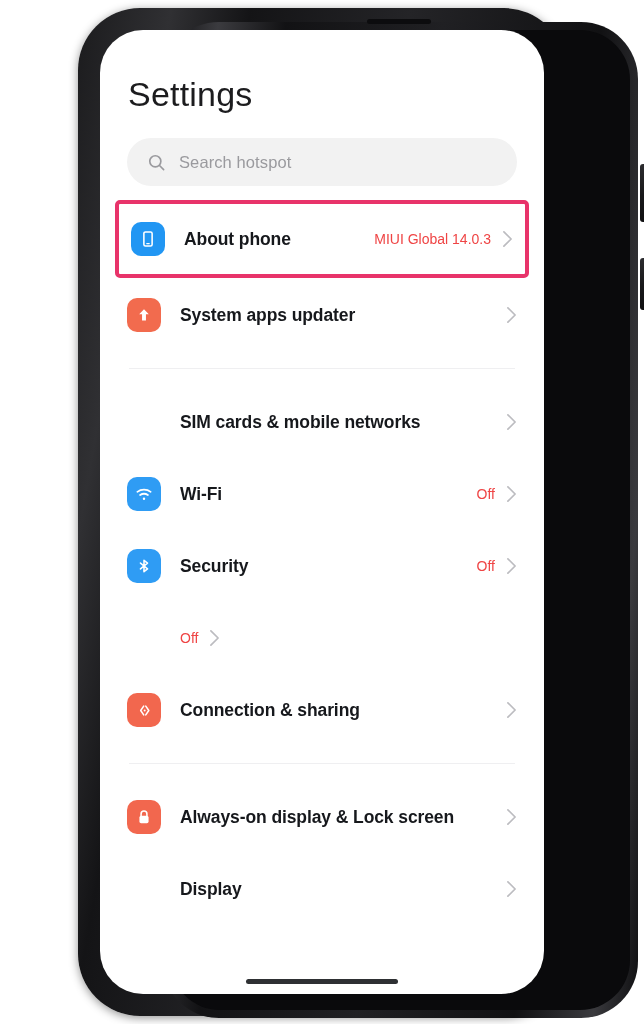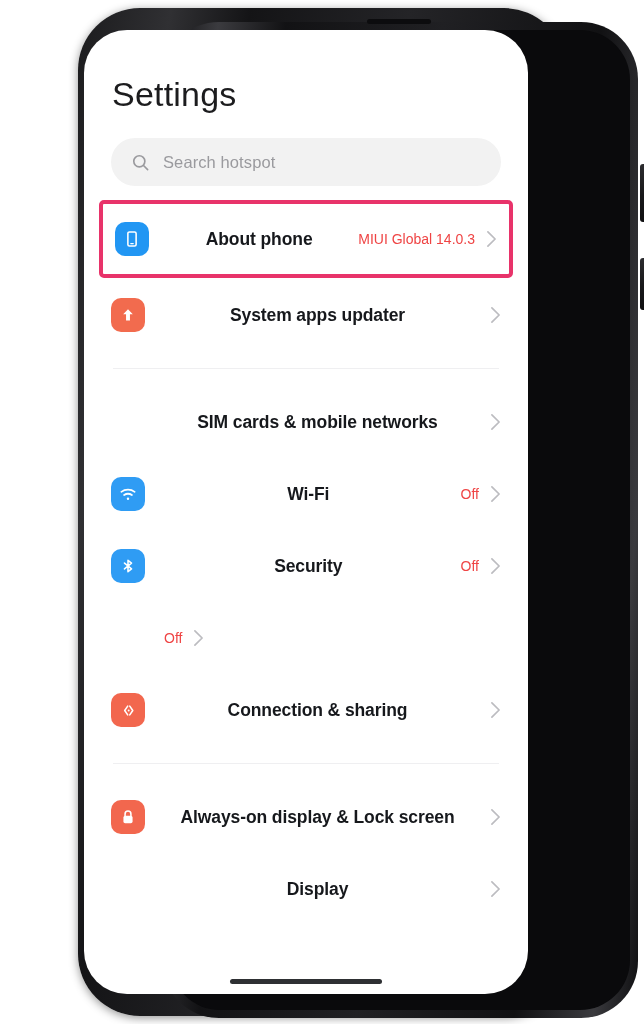--- a/index.html
+++ b/index.html
@@ -65,21 +65,21 @@
     border-radius: 3px;
   }
   #power-button   { left: 562px; top: 156px; width: 7px; height: 58px; }
   #volume-up      { left: 562px; top: 250px; width: 7px; height: 52px; }
   #left-button    { left: 77px;  top: 318px; width: 7px; height: 56px;
                     background: linear-gradient(180deg, #2a2a2d, #161618 55%, #0e0e10); }
 
   
   #screen {
     position: absolute;
-    left: 84px;
+    left: 100px;
     top: 30px;
     width: 444px;
     height: 964px;
     border-radius: 43px;
     background: #ffffff;
     overflow: hidden;
   }
   #screen-content {
     position: absolute;
     inset: 0;
@@ -143,21 +143,20 @@
   }
   .row-icon svg { display: block; }
   .row-label {
     flex: 1 1 auto;
     font-size: 17.5px;
     font-weight: bold;
     color: #16181c;
     line-height: 1.3;
     letter-spacing: -0.1px;
     padding-right: 8px;
-    text-align: center;
   }
   .row-value {
     flex: 0 0 auto;
     font-size: 14px;
     color: #ef4444;
     text-align: left;
     line-height: 1.22;
     margin-right: 11px;
     max-width: 120px;
   }

